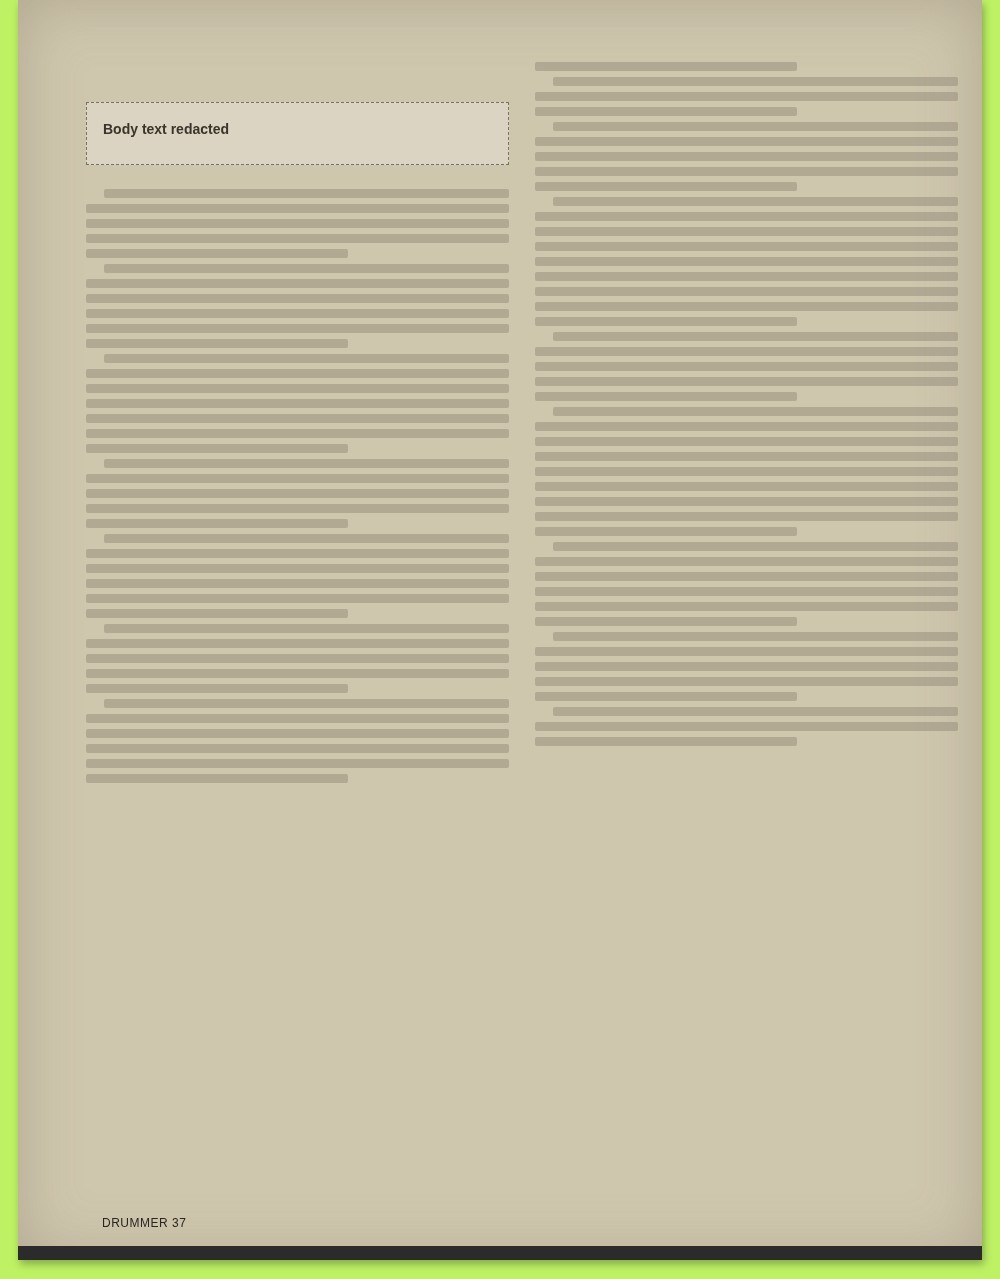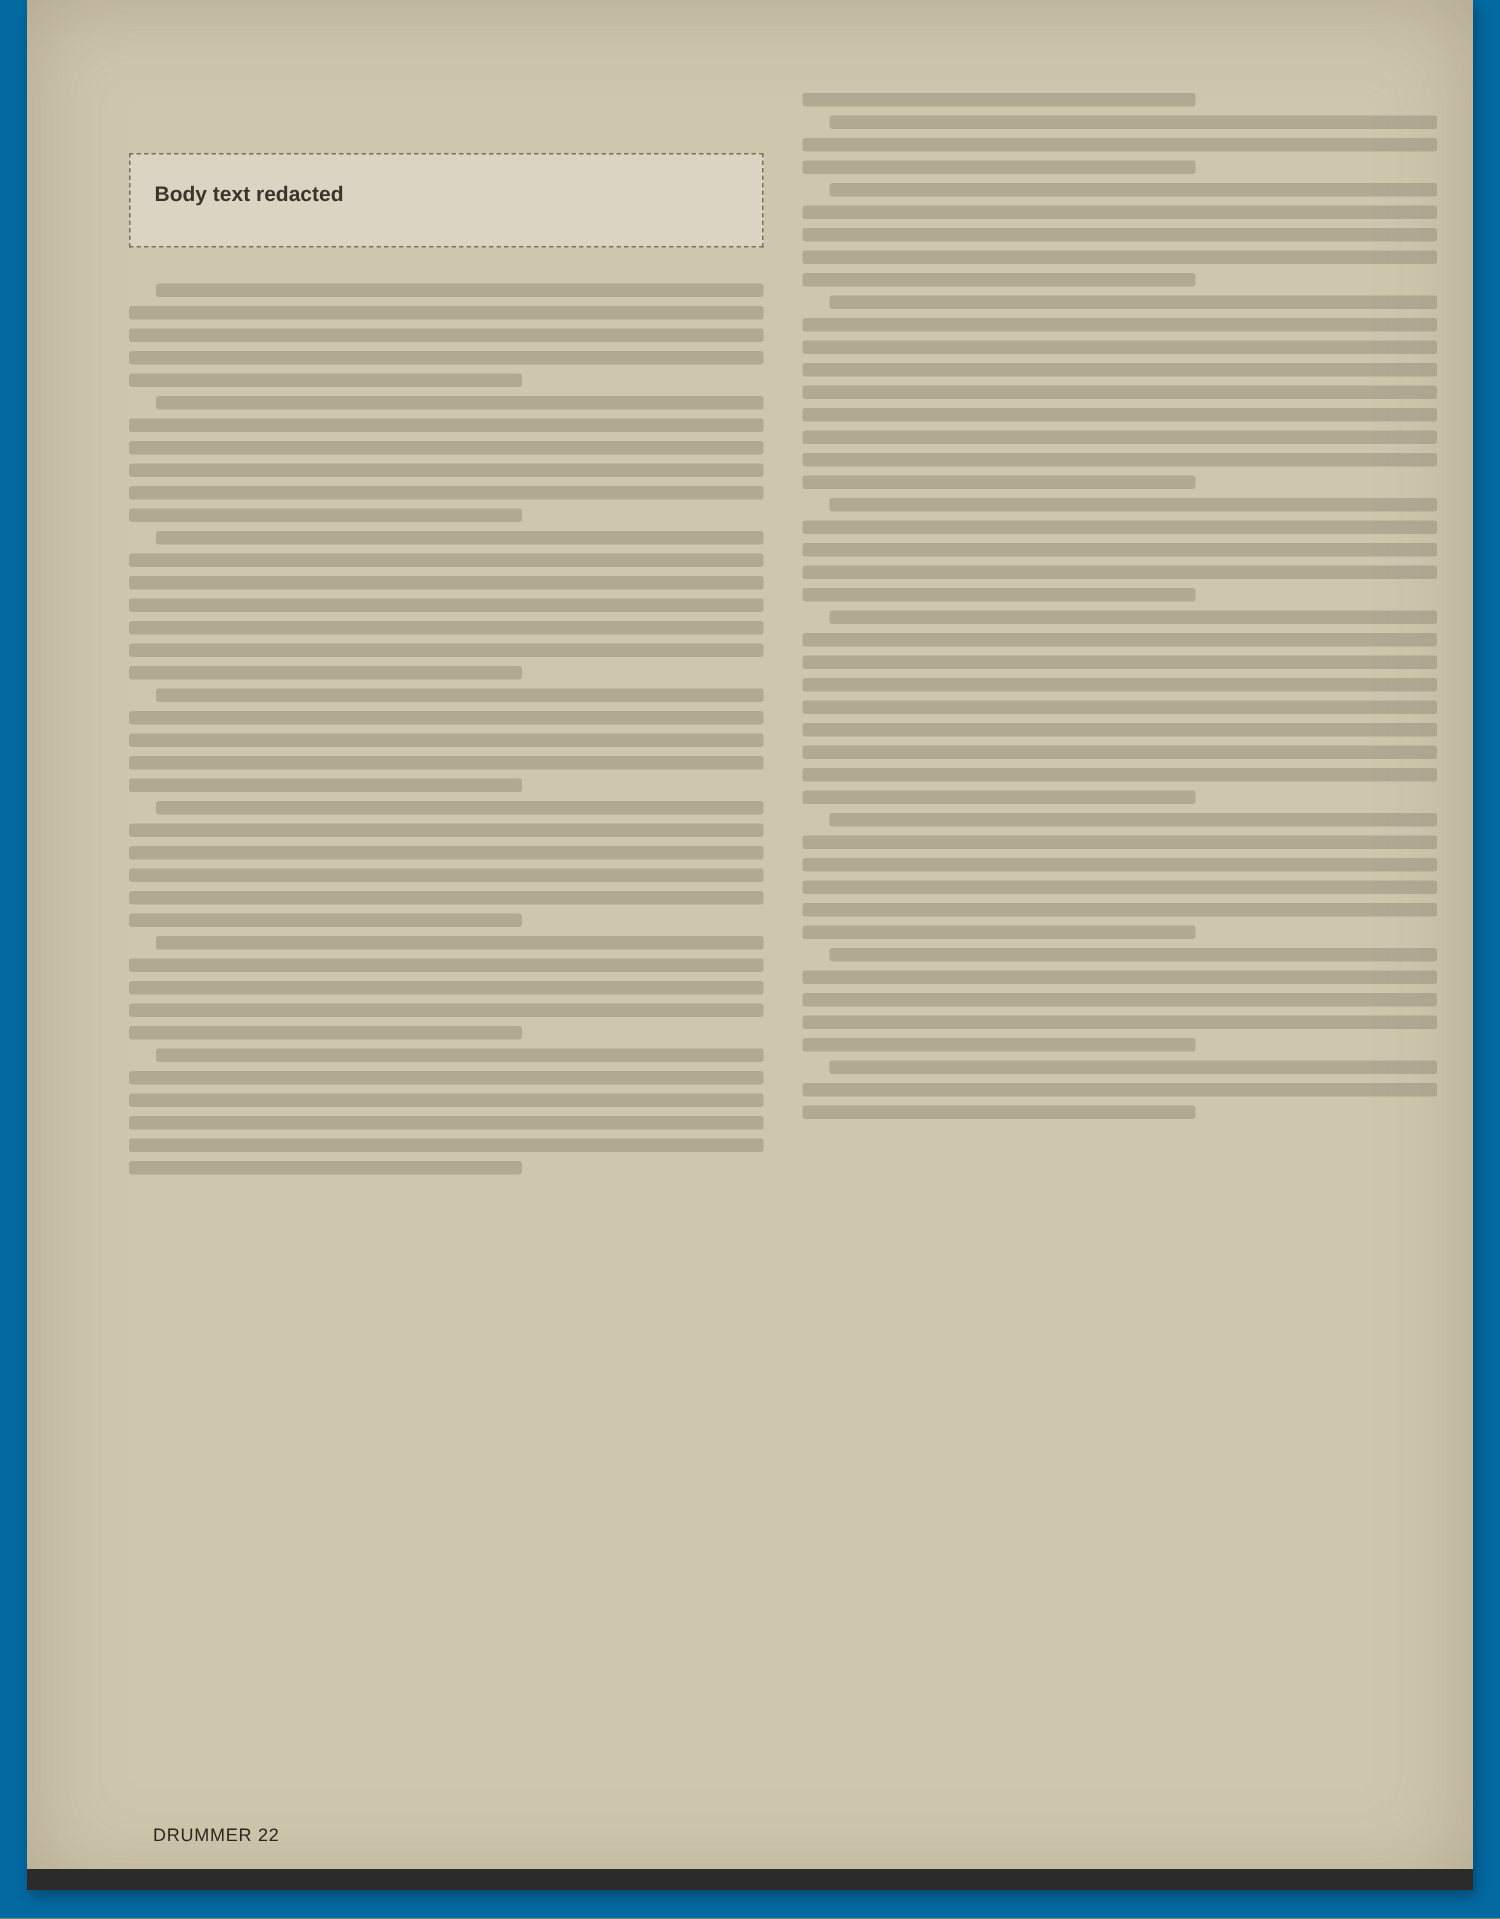--- a/index.html
+++ b/index.html
@@ -4,21 +4,21 @@
 <style>
   html, body {
     margin: 0;
     padding: 0;
     background: #8a8578;
     font-family: "Liberation Serif", serif;
   }
   .scan-surround {
     width: 1000px;
     height: 1279px;
-    background: #0369a1;
+    background: #bef264;
     position: relative;
     overflow: hidden;
   }
   .page {
     position: absolute;
     left: 18px;
     top: 0;
     width: 964px;
     height: 1260px;
     background: #cfc6ae;
@@ -190,17 +190,17 @@
           <div class="bar"></div>
             <div class="bar short"></div>
           <div class="bar indent"></div>
             <div class="bar"></div>
             <div class="bar short"></div>
         </div>
       </div>
 
     </div>
 
-    <div class="folio">DRUMMER 22</div>
+    <div class="folio">DRUMMER 37</div>
 
     <div class="page-edge-bottom"></div>
   </div>
 </div>
 
 </body></html>

